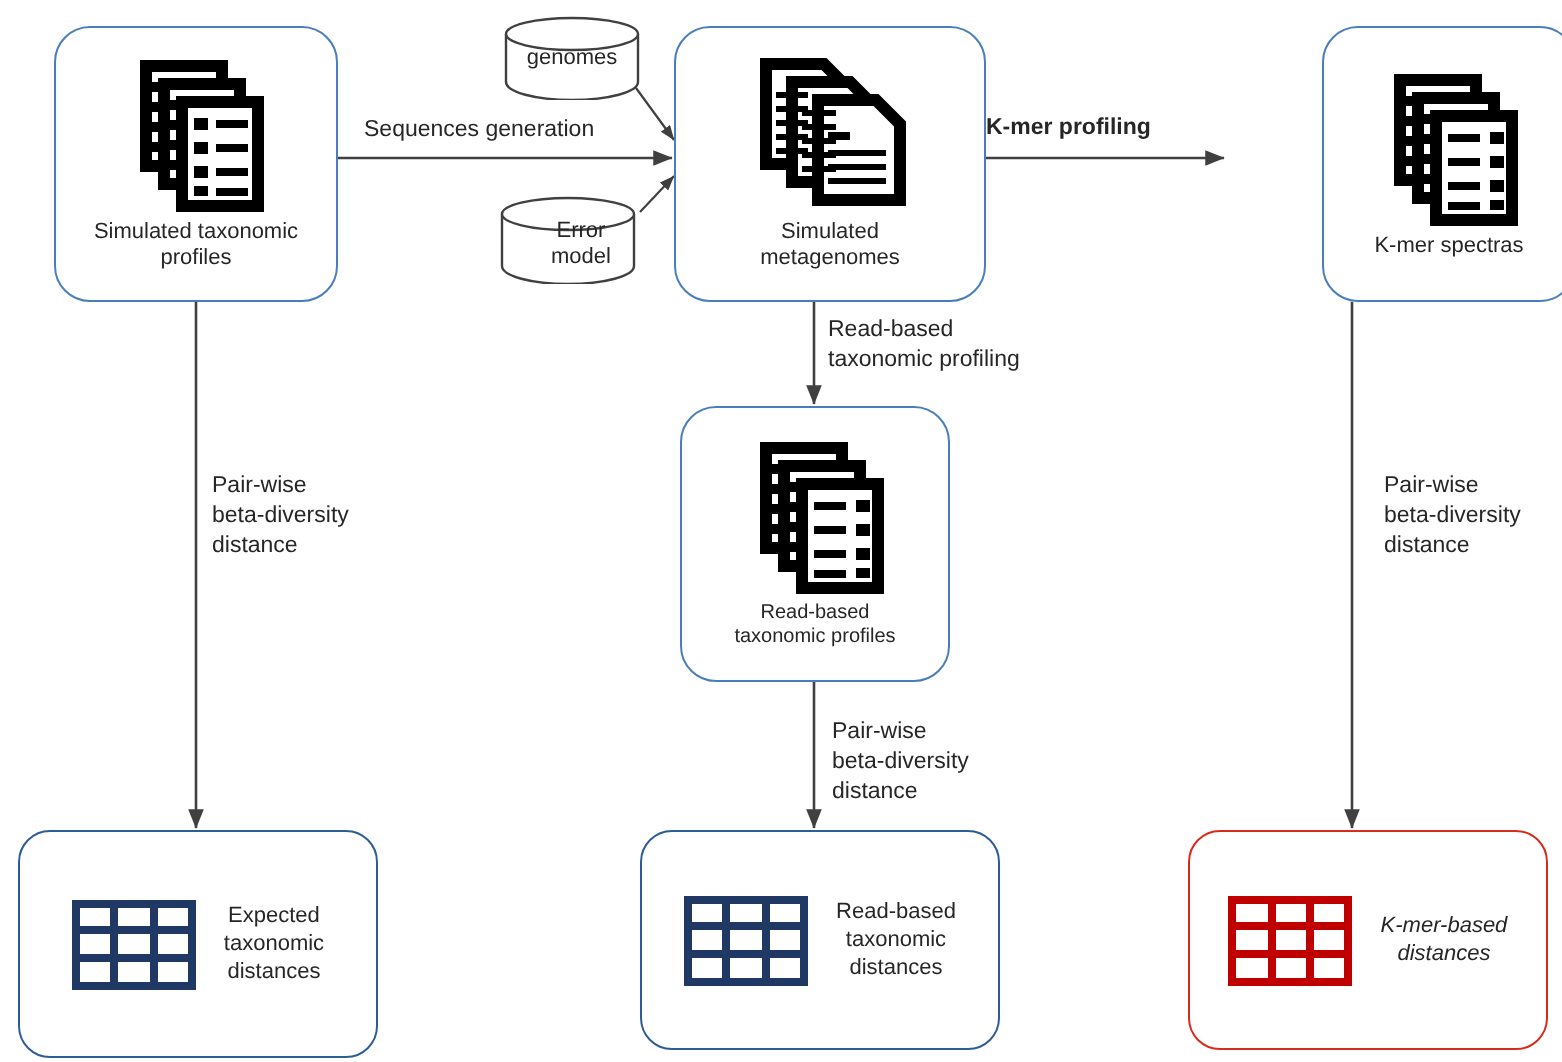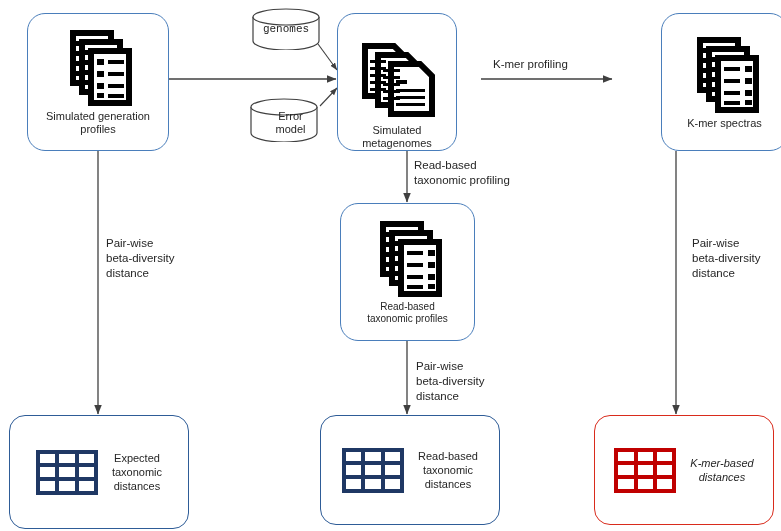--- a/index.html
+++ b/index.html
@@ -138,22 +138,23 @@
 
     <line x1="407" y1="151" x2="407" y2="202" stroke="#404040" stroke-width="1.3" marker-end="url(#arrow)"></line>
 
     <line x1="98" y1="151" x2="98" y2="414" stroke="#404040" stroke-width="1.3" marker-end="url(#arrow)"></line>
 
     <line x1="407" y1="341" x2="407" y2="414" stroke="#404040" stroke-width="1.3" marker-end="url(#arrow)"></line>
 
     <line x1="676" y1="151" x2="676" y2="414" stroke="#404040" stroke-width="1.3" marker-end="url(#arrow)"></line>
   </svg>
 
-
-  <div class="edge-label" style="left:493px; top:57px;">K-mer profiling</div>
+  <div class="edge-label" style="left:182px; top:58px;">Sequences generation</div>
+
+  <div class="edge-label" style="left:493px; top:57px;font-weight:bold;">K-mer profiling</div>
 
   <div class="edge-label" style="left:414px; top:158px;">Read-based
 taxonomic  profiling</div>
 
   <div class="edge-label" style="left:106px; top:236px;">Pair-wise
 beta-diversity
 distance</div>
 
   <div class="edge-label" style="left:416px; top:359px;">Pair-wise
 beta-diversity
@@ -184,42 +185,42 @@
           <rect x="36" y="43" width="7" height="6"></rect>
           <rect x="36" y="55" width="7" height="6"></rect>
           <rect x="36" y="65" width="7" height="5"></rect>
           <rect x="47" y="32" width="16" height="4"></rect>
           <rect x="47" y="44" width="16" height="4"></rect>
           <rect x="47" y="56" width="16" height="4"></rect>
           <rect x="47" y="66" width="16" height="4"></rect>
         </g>
       </svg>
     </span>
-    <span class="node-label">Simulated generation
+    <span class="node-label">Simulated taxonomic
 profiles</span>
   </div>
 
-  <div class="cyl" style="left:252px; top:8px; width:68px; height:42px;font-family:Liberation Mono, monospace;">
+  <div class="cyl" style="left:252px; top:8px; width:68px; height:42px;">
     <svg width="68" height="42" viewBox="0 0 68 42" aria-hidden="true">
       <path d="M1,9 L1,33 A33,9 0 0 0 67,33 L67,9" fill="#ffffff" stroke="#404040" stroke-width="1.2"></path>
       <ellipse cx="34" cy="9" rx="33" ry="8" fill="#ffffff" stroke="#404040" stroke-width="1.2"></ellipse>
     </svg>
     <div class="cyl-text">genomes</div>
   </div>
 
   <div class="cyl" style="left:250px; top:98px; width:68px; height:44px;">
     <svg width="68" height="44" viewBox="0 0 68 44" aria-hidden="true">
       <path d="M1,9 L1,35 A33,9 0 0 0 67,35 L67,9" fill="#ffffff" stroke="#404040" stroke-width="1.2"></path>
       <ellipse cx="34" cy="9" rx="33" ry="8" fill="#ffffff" stroke="#404040" stroke-width="1.2"></ellipse>
     </svg>
     <div class="cyl-text" style="transform:translateY(-40%);padding-left:13px;">Error
 model</div>
   </div>
 
-  <div class="node" style="left:337px; top:13px; width:120px; height:138px;justify-content:flex-end;">
+  <div class="node" style="left:337px; top:13px; width:156px; height:138px;">
     <span style="margin-bottom:2px;">
       <svg class="doc-icon" width="82" height="80" viewBox="0 0 82 80" aria-hidden="true">
         <g stroke="#000000" stroke-width="6" fill="#ffffff">
           <path d="M9,4 L38,4 L50,16 L50,54 L9,54 Z"></path>
           <path d="M22,13 L51,13 L63,25 L63,63 L22,63 Z"></path>
           <path d="M35,22 L64,22 L76,34 L76,72 L35,72 Z"></path>
         </g>
         <g fill="#000000">
           <rect x="14" y="18" width="16" height="3"></rect>
           <rect x="14" y="25" width="16" height="3"></rect>

